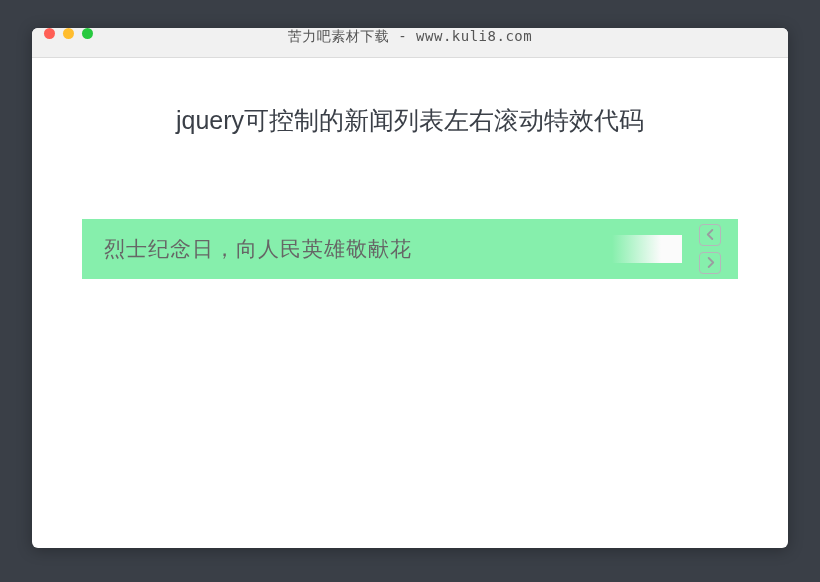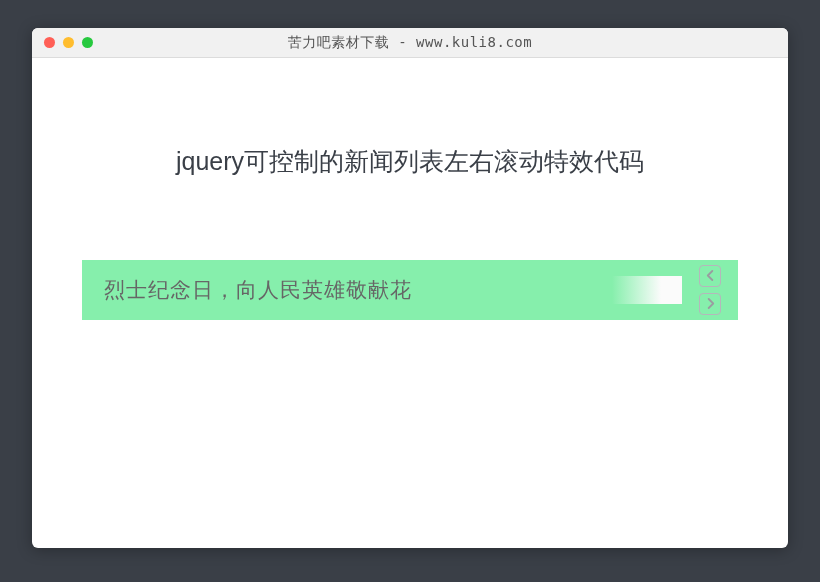--- a/index.html
+++ b/index.html
@@ -19,21 +19,20 @@
   background: #fff;
   border-radius: 6px;
   box-shadow: 0 2px 15px rgba(0,0,0,0.3);
   overflow: hidden;
 }
 .titlebar {
   height: 30px;
   background: #f1f1f1;
   border-bottom: 1px solid #dcdcdc;
   display: flex;
-  align-items: center;
   position: relative;
 }
 .dots {
   display: flex;
   gap: 8px;
   margin-left: 12px;
 }
 .dot {
   width: 11px;
   height: 11px;
@@ -50,21 +49,21 @@
   color: #555;
   font-family: "SimSun", "Microsoft YaHei", monospace;
   letter-spacing: 0.5px;
 }
 .content {
   height: 490px;
   padding: 0 50px;
 }
 .page-heading {
   text-align: center;
-  padding-top: 87px;
+  padding-top: 46px;
   font-size: 25px;
   font-weight: 500;
   color: #3a3f47;
 }
 .ticker {
   margin-top: 82px;
   height: 60px;
   background: #86efac;
   display: flex;
   align-items: center;

